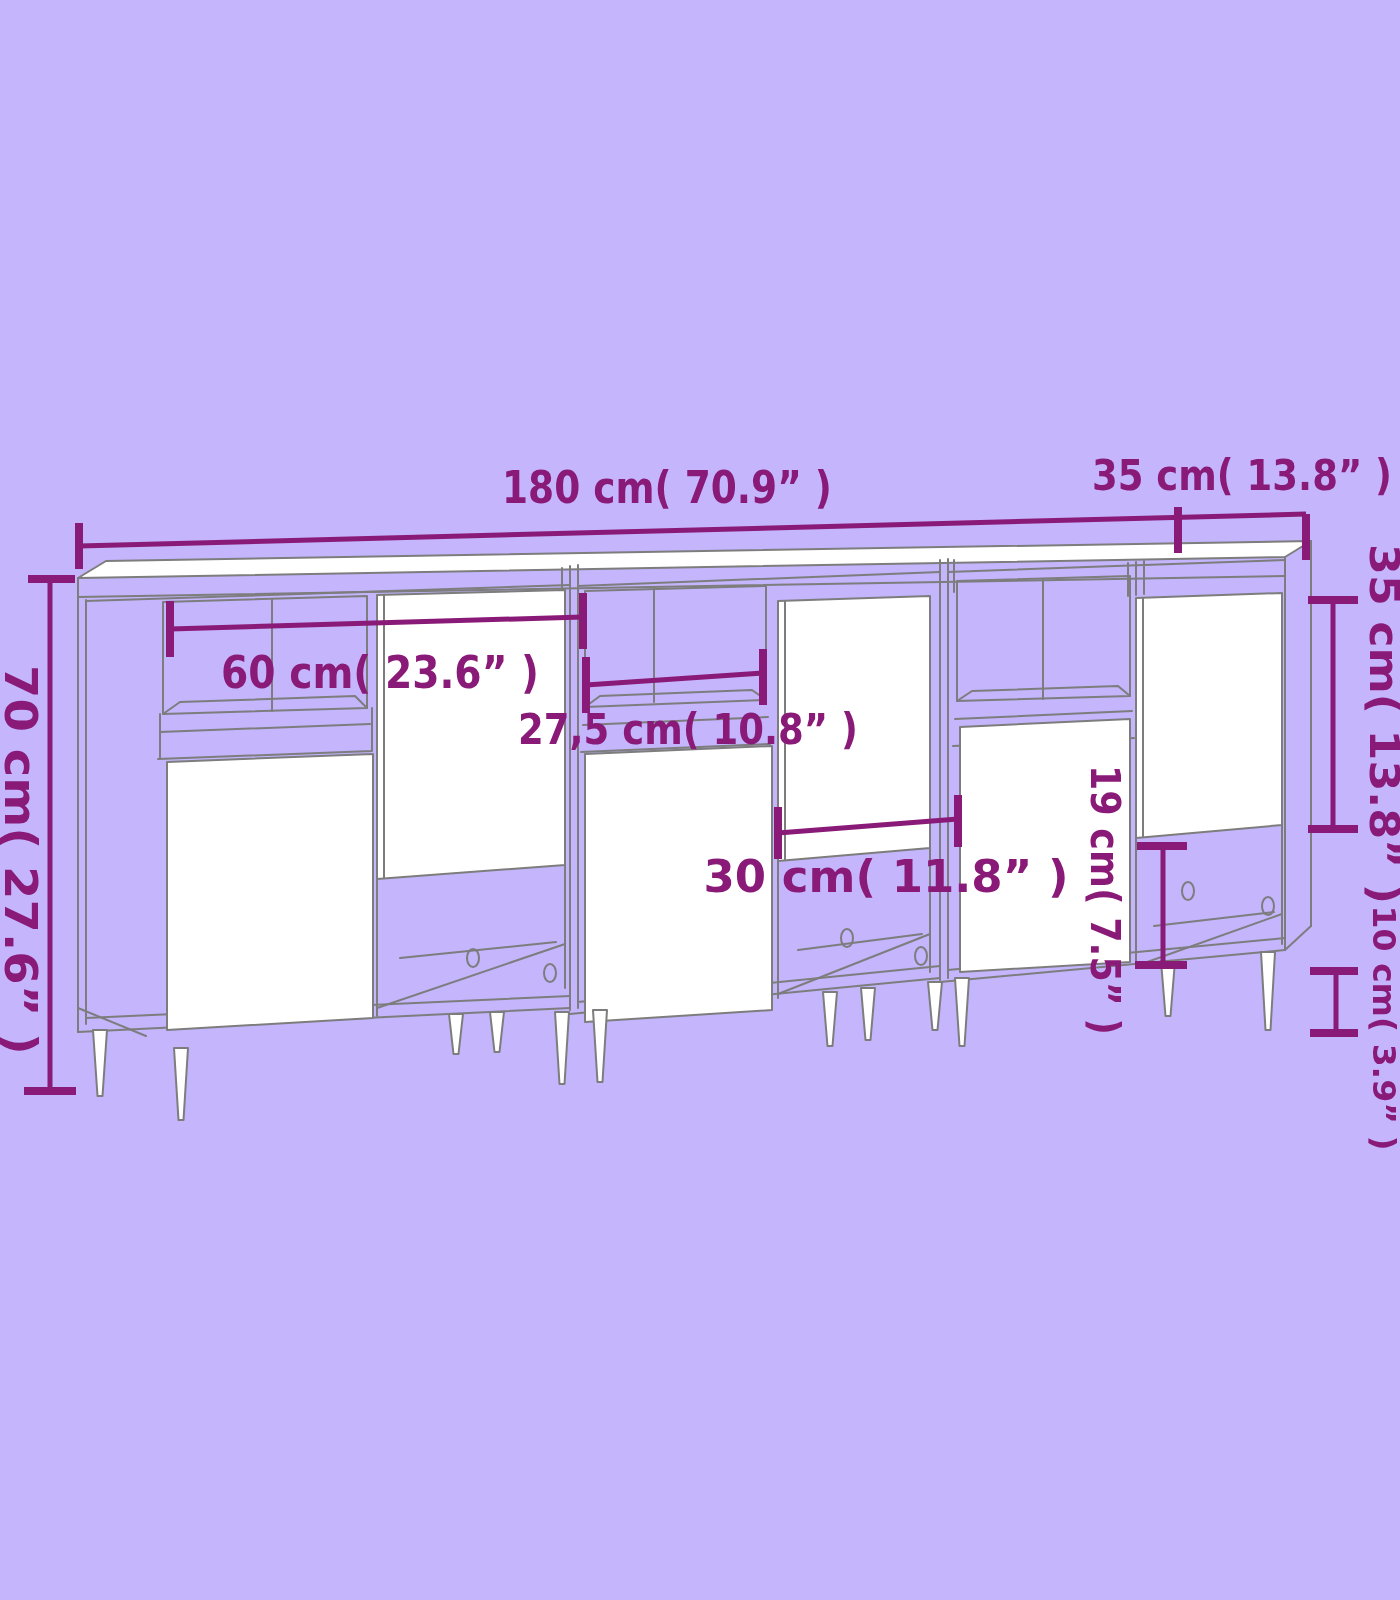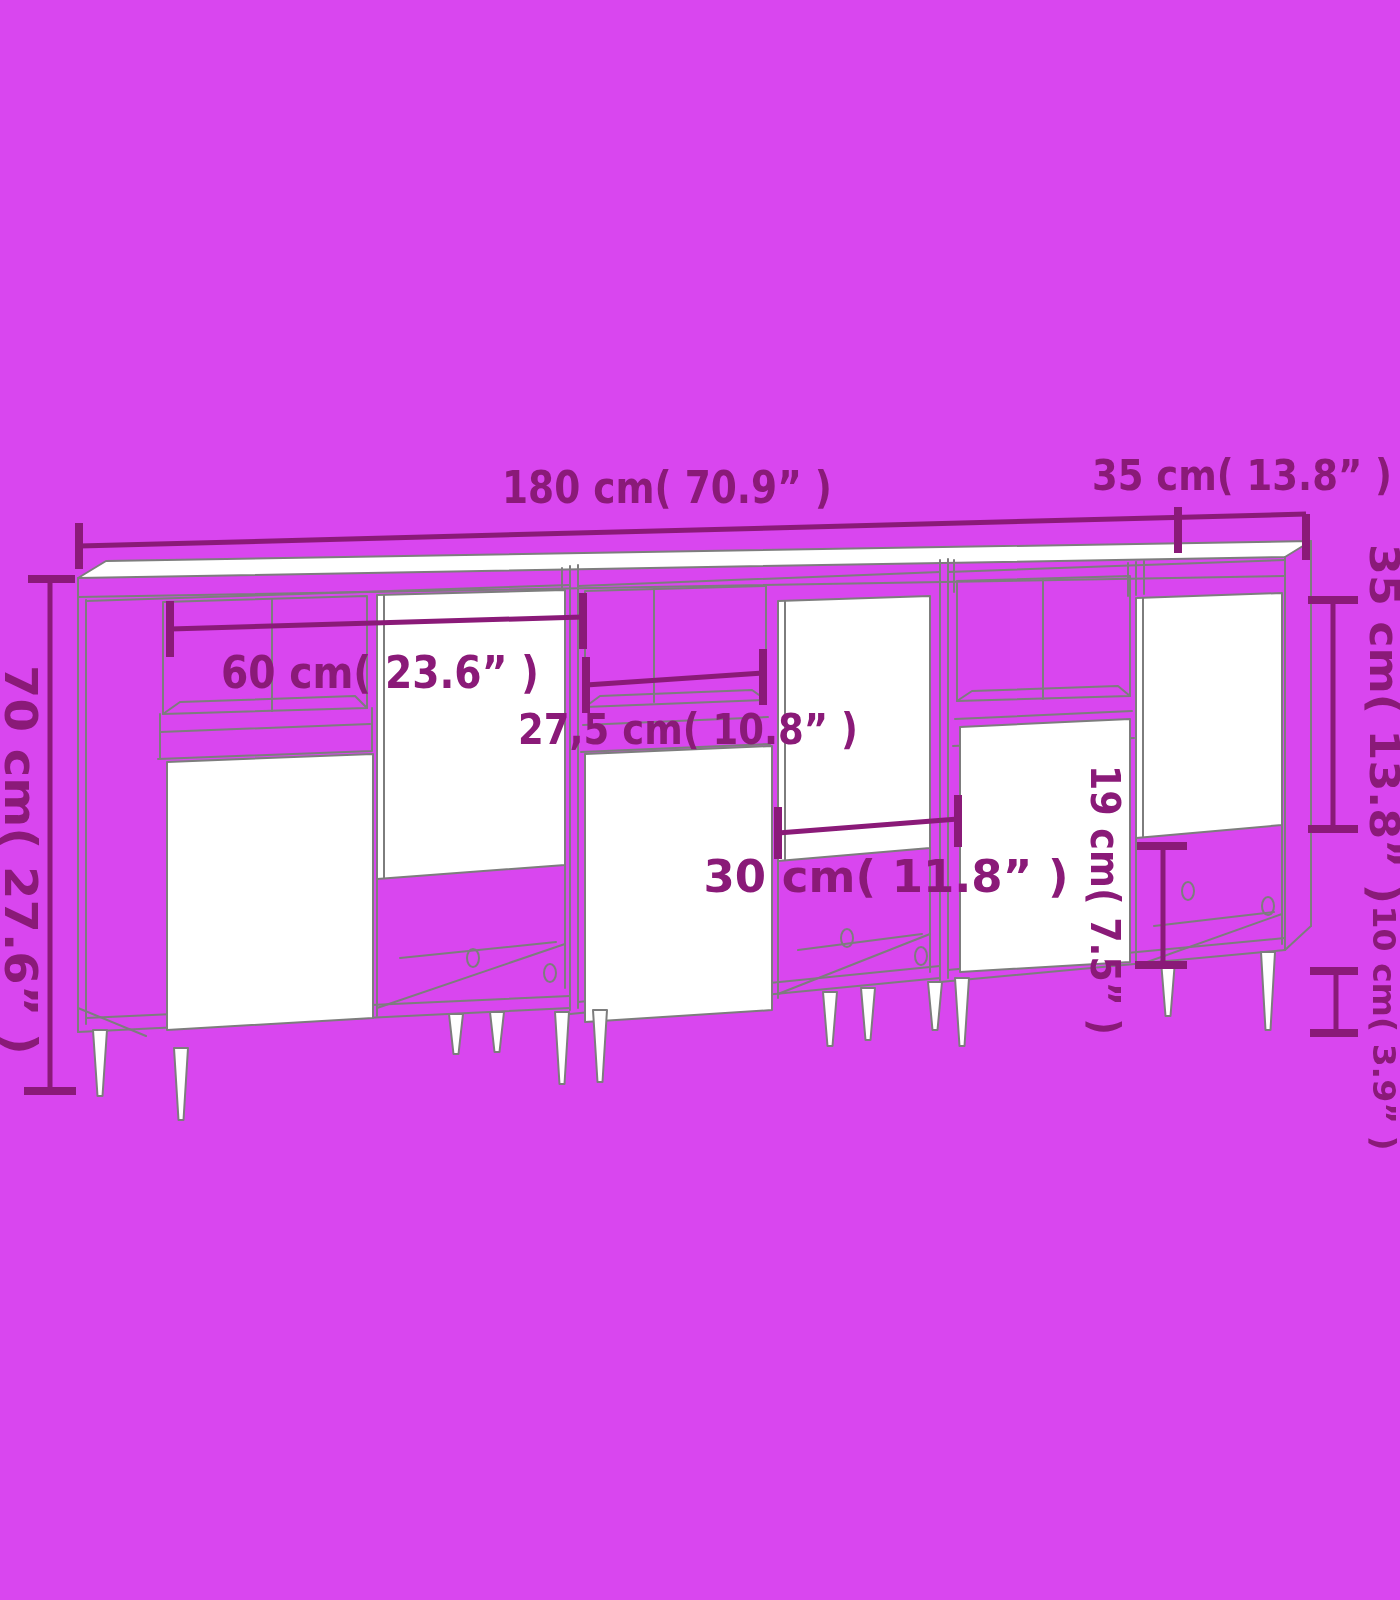--- a/index.html
+++ b/index.html
@@ -1,17 +1,17 @@
 <!DOCTYPE html>
 <html><head>
 <meta charset="utf-8">
 <style>
   html,body{margin:0;padding:0;background:#ffffff;}
   .canvas{
-    position:relative;width:1400px;height:1600px;background:#d946ef;overflow:hidden;
+    position:relative;width:1400px;height:1600px;background:#c4b5fd;overflow:hidden;
     font-family:"DejaVu Sans","Liberation Sans",sans-serif;
   }
   svg{position:absolute;left:0;top:0;}
   .furn{stroke:#7d7d7d;stroke-width:2;fill:none;stroke-linecap:round;stroke-linejoin:round;}
   .furn-fill{stroke:#7d7d7d;stroke-width:2;fill:#ffffff;stroke-linejoin:round;}
   .dim-line{stroke:#8a1a78;stroke-width:5;fill:none;stroke-linecap:butt;}
   .dim-tick{stroke:#8a1a78;stroke-width:8;fill:none;stroke-linecap:butt;}
   .dim-label{
     fill:#8a1a78;font-weight:bold;text-anchor:middle;
     font-family:"DejaVu Sans","Liberation Sans",sans-serif;

